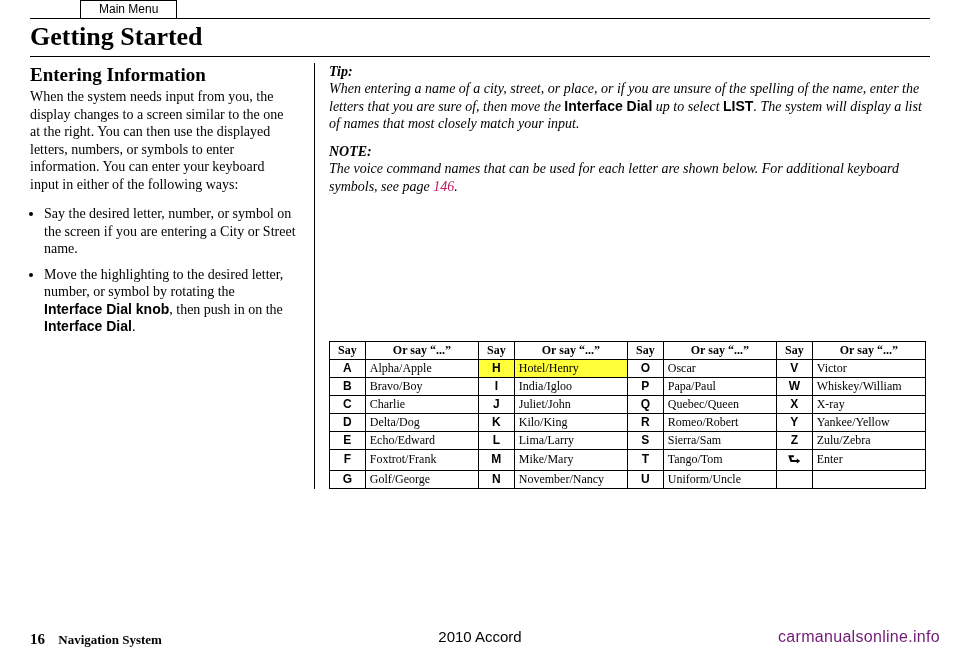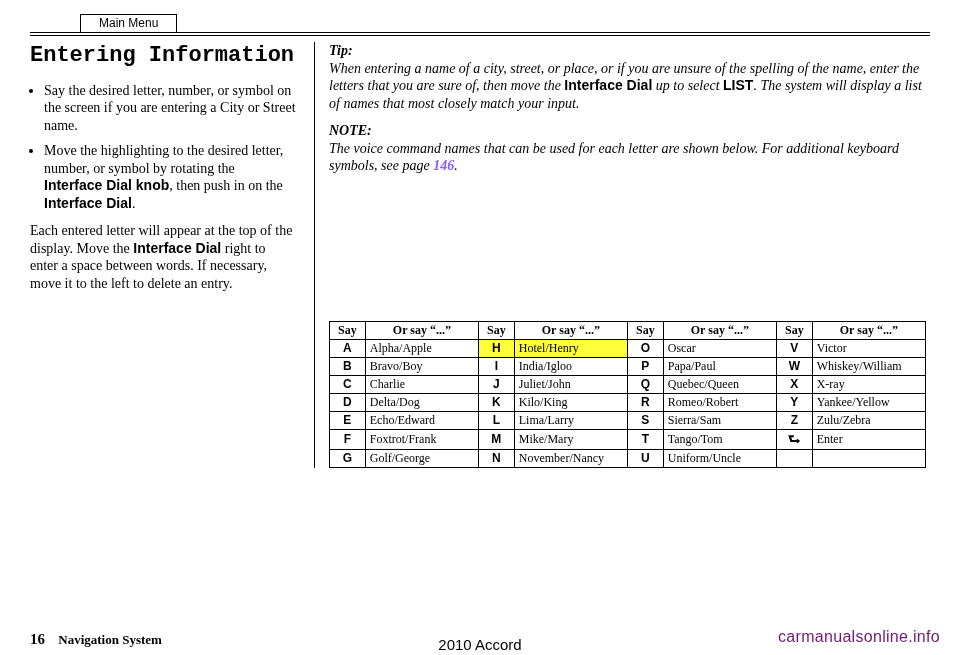--- a/index.html
+++ b/index.html
@@ -7,21 +7,21 @@
     margin: 0;
     background: #fff;
     font-family: "Times New Roman", Times, serif;
     color: #000;
     width: 960px;
     height: 655px;
     position: relative;
     font-size: 14px;
     line-height: 1.25;
   }
-  .page { padding: 14px 30px 0 30px; border-radius: 13px; }
+  .page { padding: 0 30px 0 30px; border-radius: 13px; }
 
   .main-menu-btn {
     display: inline-block;
     border: 1px solid #000;
     border-bottom: none;
     padding: 1px 18px;
     margin-left: 50px;
     font-family: Arial, Helvetica, sans-serif;
     font-size: 12px;
     background: #fff;
@@ -45,33 +45,33 @@
     padding-right: 18px;
     border-right: 1px solid #000;
   }
   .col-right {
     flex: 1;
     padding-left: 14px;
     padding-right: 4px;
   }
 
   .section-h {
-    font-family: Liberation Mono, monospace;
+    font-family: Liberation Serif, serif;
     font-weight: bold;
-    font-size: 22px;
+    font-size: 19px;
     margin-bottom: 2px;
   }
   p { margin: 0 0 10px 0; }
 
   ul { margin: 12px 0 10px 0; padding-left: 14px; }
   li { margin-bottom: 8px; }
 
   .sans-b { font-family: Arial, Helvetica, sans-serif; font-weight: bold; }
   em, .ital { font-style: italic; }
-  .link { color: #8b5cf6; font-weight: bold; }
+  .link { color: #be185d; }
 
   .phon-table {
     border-collapse: collapse;
     width: 100%;
     font-size: 12px;
     margin-top: 16px;
   }
   .phon-table th, .phon-table td {
     border: 1px solid #000;
     padding: 1px 4px;
@@ -96,21 +96,21 @@
 
   .footer {
     position: absolute;
     left: 30px;
     bottom: 6px;
     font-size: 13px;
   }
   .footer .pg { font-weight: bold; font-size: 15px; margin-right: 10px; }
   .model {
     position: absolute;
-    bottom: 0;
+    bottom: 8px;
     left: 50%;
     transform: translateX(-50%);
     font-family: Arial, Helvetica, sans-serif;
     font-size: 15px;
   }
   .watermark {
     position: absolute;
     right: 20px;
     bottom: 8px;
     color: #701a75;
@@ -118,36 +118,35 @@
     font-size: 16px;
     letter-spacing: 0.3px;
   }
 </style>
 </head>
 <body>
 
 <div class="page">
   <div class="main-menu-btn">Main Menu</div>
   <div class="rule"></div>
+  <div class="title">Getting Started</div>
   <div class="title-rule"></div>
 
   <div class="content">
     <div class="col-left">
       <div class="section-h">Entering Information</div>
+      <p>When the system needs input from you, the display changes to a screen similar to the one at the right. You can then use the displayed letters, numbers, or symbols to enter information. You can enter your keyboard input in either of the following ways:</p>
 
       <ul>
         <li>Say the desired letter, number, or symbol on the screen if you are entering a City or Street name.</li>
         <li>
           <span>Move the highlighting to the desired letter, number, or symbol by rotating the </span><span class="sans-b">Interface Dial knob</span><span>, then push in on the </span><span class="sans-b">Interface Dial</span><span>.</span>
         </li>
       </ul>
 
-      <p>
-        <span>Each entered letter will appear at the top of the display. Move the </span><span class="sans-b">Interface Dial</span><span> right to enter a space between words. If necessary, move it to the left to delete an entry.</span>
-      </p>
 
     </div>
 
     <div class="col-right">
 
       <p>
         <span class="ital" style="font-weight:bold">Tip:</span><br>
         <span class="ital">When entering a name of a city, street, or place, or if you are unsure of the spelling of the name, enter the letters that you are sure of, then move the </span><span class="sans-b">Interface Dial</span><span class="ital"> up to select </span><span class="sans-b">LIST</span><span class="ital">. The system will display a list of names that most closely match your input.</span>
       </p>
 

